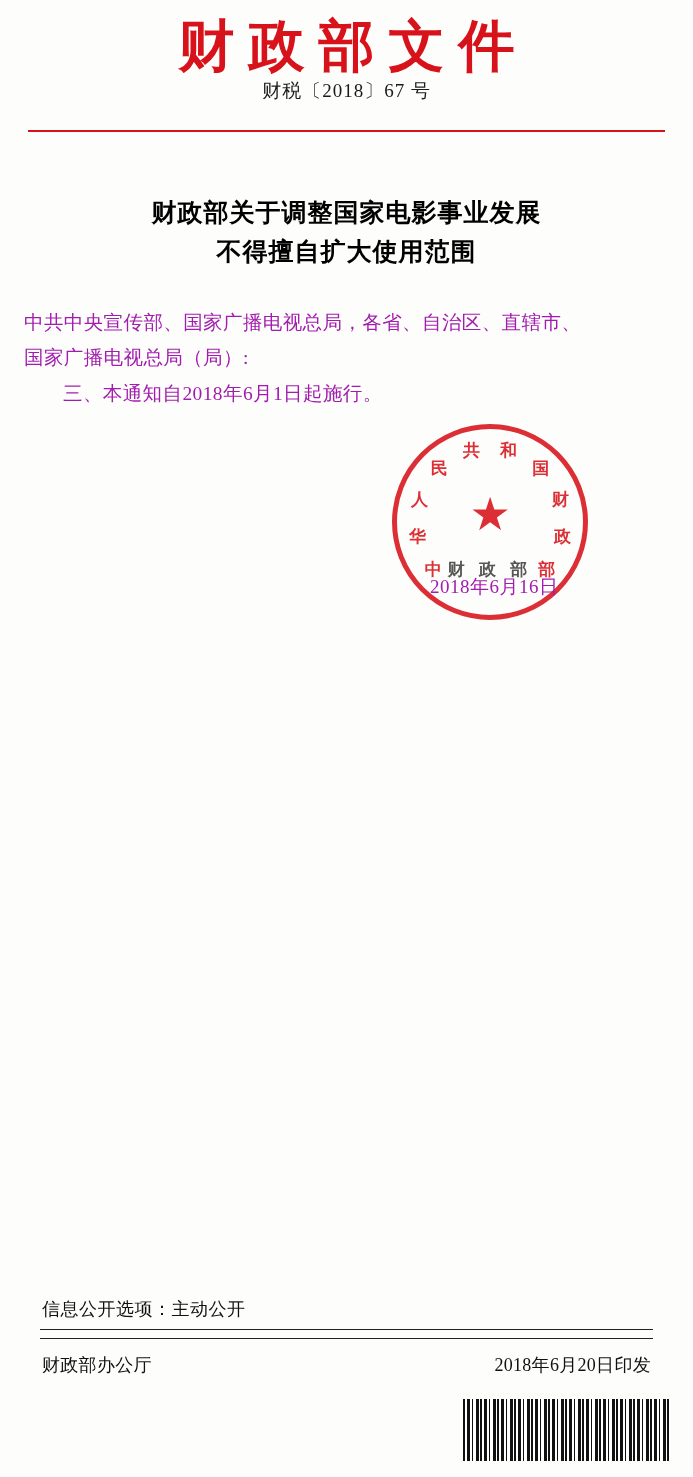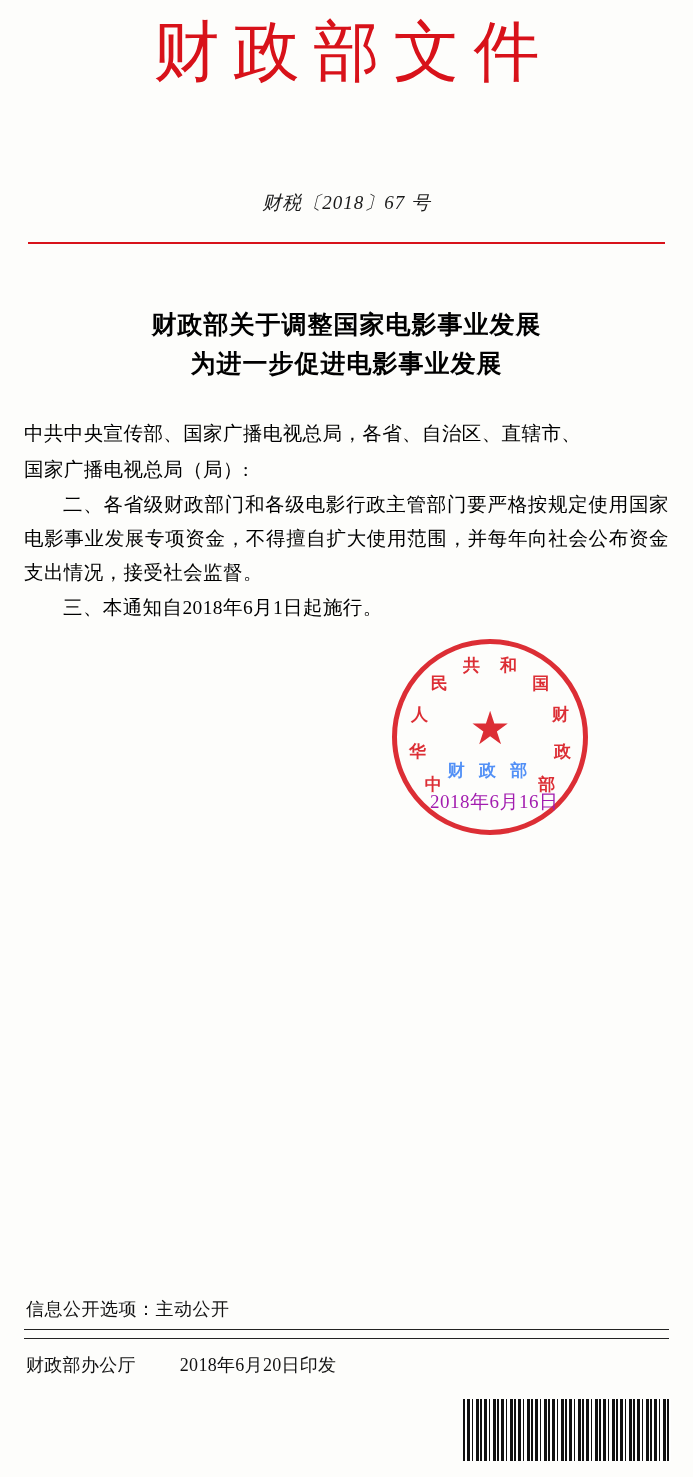--- a/index.html
+++ b/index.html
@@ -20,37 +20,35 @@
     overflow: hidden;
   }
 
   
   .masthead {
     text-align: center;
     padding-top: 14px;
   }
   .masthead-title {
     font-family: "Liberation Serif", "DejaVu Serif", serif;
-    font-weight: normal;
-    font-size: 66px;
+    font-weight: bold;
+    font-size: 56px;
     letter-spacing: 14px;
     color: #d8121a;
     line-height: 1.15;
     text-indent: 14px;
     white-space: nowrap;
   }
 
   
   .docnum {
     text-align: center;
     font-size: 19px;
     letter-spacing: 1px;
     color: #1a1a1a;
-    margin-top: 100px;
-    font-style: italic;
   }
 
   
   .red-rule {
     margin: 26px 28px 0 28px;
     height: 2px;
     background: #d8121a;
   }
 
   
@@ -63,21 +61,21 @@
     letter-spacing: 1px;
     color: #000;
   }
 
   
   .body-wrap {
     margin: 34px 24px 0 24px;
     font-size: 19.5px;
     line-height: 1.72;
     letter-spacing: 0.4px;
-    color: #000000;
+    color: #a21caf;
     text-align: justify;
   }
   .body-wrap p {
     margin: 0 0 2px 0;
   }
   .p-indent {
     text-indent: 2em;
   }
 
   
@@ -117,63 +115,64 @@
     top: 46%;
     transform: translate(-50%, -50%);
     font-size: 46px;
     color: #d8121a;
     line-height: 1;
   }
   .seal .seal-org {
     position: absolute;
     left: 0;
     right: 0;
-    bottom: 48px;
+    bottom: 34px;
     text-align: center;
     font-size: 17px;
     font-weight: bold;
     letter-spacing: 5px;
-    color: #3b82f6;
+    color: #404040;
   }
   .seal-date {
     position: absolute;
     left: 430px;
     top: 158px;
     font-size: 19px;
     color: #a21caf;
     letter-spacing: 0.5px;
   }
 
   
   .footer {
     position: absolute;
     left: 0;
     right: 0;
     bottom: 96px;
-    padding: 0 24px;
+    padding: 0 40px;
     box-sizing: border-box;
   }
   .footer-line {
     height: 1px;
     background: #222;
     margin: 8px 0;
   }
   .info-open {
     font-size: 18px;
     letter-spacing: 0.5px;
     padding-left: 2px;
   }
   .cc-block {
     font-size: 18px;
     line-height: 1.65;
     padding: 6px 0 6px 14px;
     letter-spacing: 0.3px;
   }
   .issue-row {
     display: flex;
+    justify-content: space-between;
     font-size: 18px;
     padding: 6px 2px 4px 2px;
     letter-spacing: 0.3px;
     gap: 44px;
   }
 
   
   .barcode {
     position: absolute;
     right: 22px;
@@ -201,27 +200,26 @@
   <div class="masthead">
     <div class="masthead-title">财政部文件</div>
   </div>
 
   <div class="docnum">财税〔2018〕67 号</div>
 
   <div class="red-rule"></div>
 
   <div class="doc-title">
     <div>财政部关于调整国家电影事业发展</div>
-    <div>为进一步促进电影事业发展</div>
+    <div>不得擅自扩大使用范围</div>
   </div>
 
   <div class="body-wrap">
     <p>中共中央宣传部、国家广播电视总局，各省、自治区、直辖市、</p>
     <p>国家广播电视总局（局）:</p>
-    <p class="p-indent">二、各省级财政部门和各级电影行政主管部门要严格按规定使用国家电影事业发展专项资金，不得擅自扩大使用范围，并每年向社会公布资金支出情况，接受社会监督。</p>
     <p class="p-indent">三、本通知自2018年6月1日起施行。</p>
   </div>
 
   <div class="seal-area">
     <div class="seal">
       <div class="ring-text">
           <span style="transform: rotate(-130deg) translate(0px, -74px) rotate(130deg) translate(-50%, -50%);">中</span>
           <span style="transform: rotate(-101.111deg) translate(0px, -74px) rotate(101.111deg) translate(-50%, -50%);">华</span>
           <span style="transform: rotate(-72.2222deg) translate(0px, -74px) rotate(72.2222deg) translate(-50%, -50%);">人</span>
           <span style="transform: rotate(-43.3333deg) translate(0px, -74px) rotate(43.3333deg) translate(-50%, -50%);">民</span>

